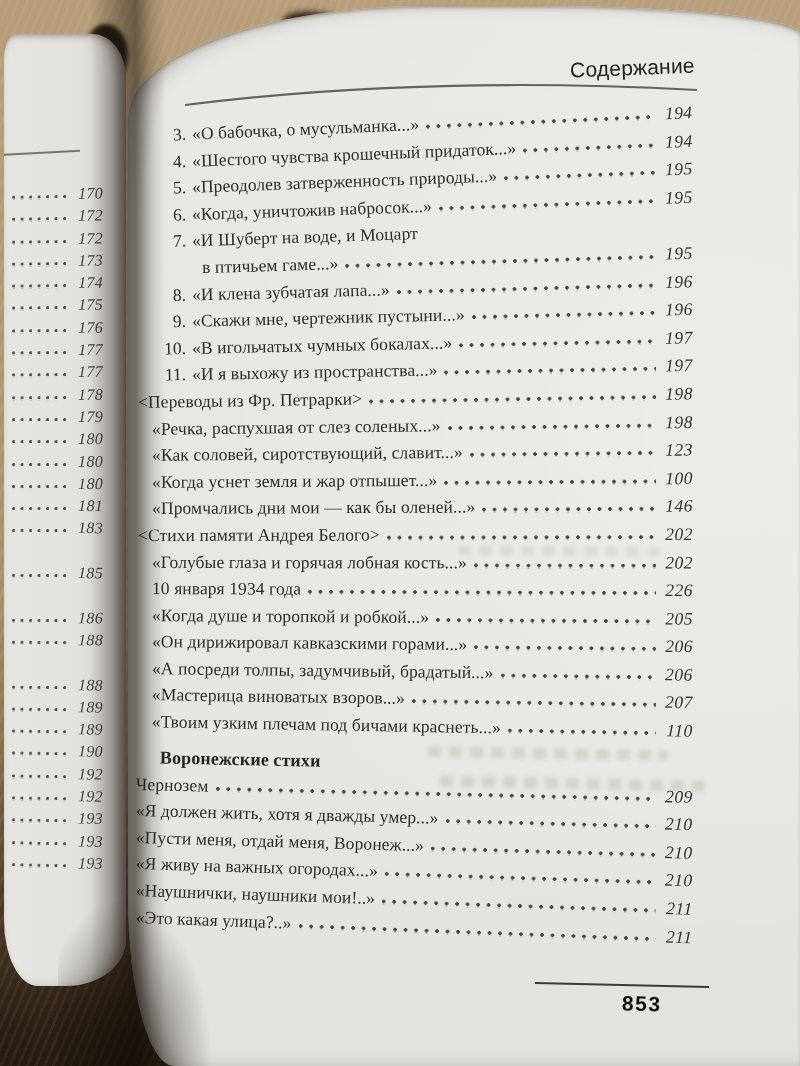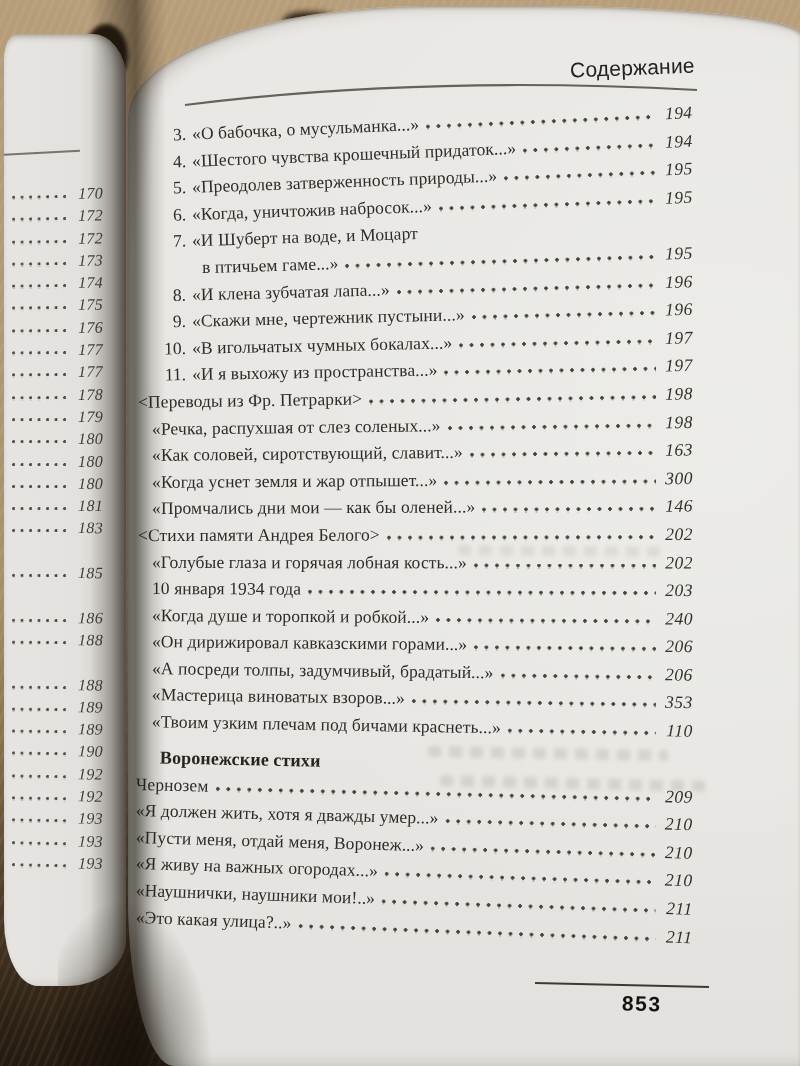--- a/index.html
+++ b/index.html
@@ -310,66 +310,66 @@
           <span class="pg">198</span>
         </div>
         <div class="row sub" style="transform: rotate(-0.72deg);">
           <span class="title">«Речка, распухшая от слез соленых...»</span>
           <span class="dots"></span>
           <span class="pg">198</span>
         </div>
         <div class="row sub" style="transform: rotate(-0.57deg);">
           <span class="title">«Как соловей, сиротствующий, славит...»</span>
           <span class="dots"></span>
-          <span class="pg">163</span>
+          <span class="pg">123</span>
         </div>
         <div class="row sub" style="transform: rotate(-0.41deg);">
           <span class="title">«Когда уснет земля и жар отпышет...»</span>
           <span class="dots"></span>
-          <span class="pg">300</span>
+          <span class="pg">100</span>
         </div>
         <div class="row sub" style="transform: rotate(-0.25deg);">
           <span class="title">«Промчались дни мои — как бы оленей...»</span>
           <span class="dots"></span>
           <span class="pg">146</span>
         </div>
         <div class="row section" style="transform: rotate(-0.1deg);">
           <span class="title">&lt;Стихи памяти Андрея Белого&gt;</span>
           <span class="dots"></span>
           <span class="pg">202</span>
         </div>
         <div class="row sub" style="transform: rotate(0.06deg);">
           <span class="title">«Голубые глаза и горячая лобная кость...»</span>
           <span class="dots"></span>
           <span class="pg">202</span>
         </div>
         <div class="row sub" style="transform: rotate(0.22deg);">
           <span class="title">10 января 1934 года</span>
           <span class="dots"></span>
-          <span class="pg">203</span>
+          <span class="pg">226</span>
         </div>
         <div class="row sub" style="transform: rotate(0.37deg);">
           <span class="title">«Когда душе и торопкой и робкой...»</span>
           <span class="dots"></span>
-          <span class="pg">240</span>
+          <span class="pg">205</span>
         </div>
         <div class="row sub" style="transform: rotate(0.53deg);">
           <span class="title">«Он дирижировал кавказскими горами...»</span>
           <span class="dots"></span>
           <span class="pg">206</span>
         </div>
         <div class="row sub" style="transform: rotate(0.69deg);">
           <span class="title">«А посреди толпы, задумчивый, брадатый...»</span>
           <span class="dots"></span>
           <span class="pg">206</span>
         </div>
         <div class="row sub" style="transform: rotate(0.84deg);">
           <span class="title">«Мастерица виноватых взоров...»</span>
           <span class="dots"></span>
-          <span class="pg">353</span>
+          <span class="pg">207</span>
         </div>
         <div class="row sub" style="transform: rotate(1deg);">
           <span class="title">«Твоим узким плечам под бичами краснеть...»</span>
           <span class="dots"></span>
           <span class="pg">110</span>
         </div>
         <div class="row heading" style="transform: rotate(1.16deg);">
           <span class="title">Воронежские стихи</span>
         </div>
         <div class="row flush" style="transform: rotate(1.32deg);">

